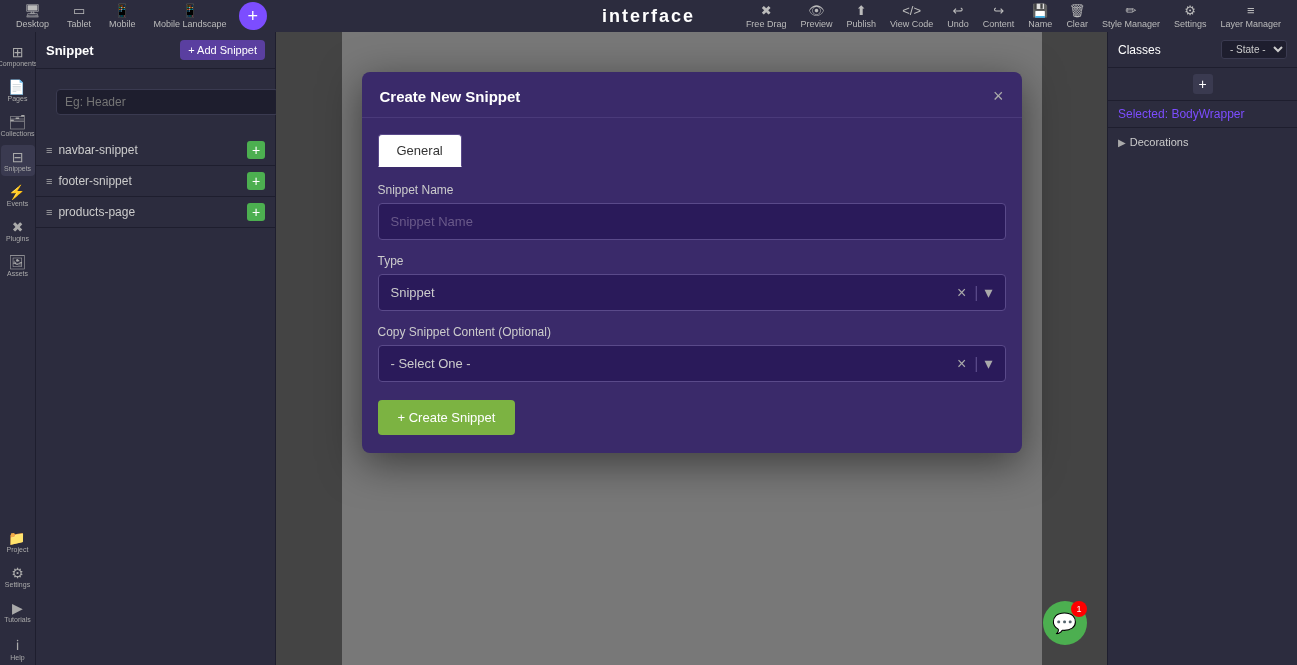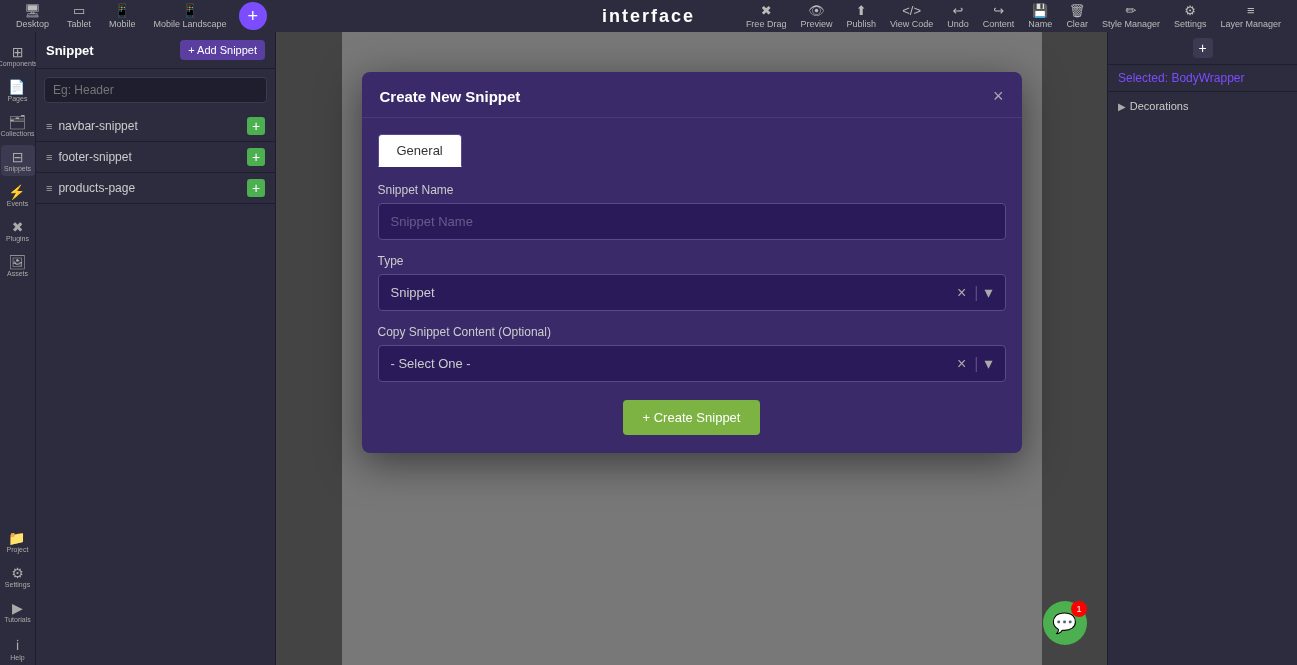--- a/index.html
+++ b/index.html
@@ -103,21 +103,21 @@
       border: none;
       border-radius: 4px;
       padding: 4px 8px;
       font-size: 11px;
       cursor: pointer;
       display: flex;
       align-items: center;
       gap: 3px;
     }
     .search-box {
-      margin: 8px;
+      margin: 20px;
       background: #1e1e2e;
       border: 1px solid #3a3a50;
       border-radius: 4px;
       padding: 5px 8px;
       color: #aaa;
       font-size: 12px;
       width: calc(100% - 16px);
       outline: none;
     }
     .snippet-item {
@@ -335,21 +335,21 @@
       align-items: center;
       background: #2a1a5a;
       border: 1px solid #5a4a8a;
       border-radius: 4px;
       padding: 8px 12px;
     }
     .form-select-value { flex: 1; color: #ccc; font-size: 13px; }
     .form-select-clear { color: #aaa; cursor: pointer; margin-right: 8px; }
     .form-select-divider { color: #5a4a8a; margin-right: 6px; }
     .form-select-arrow { color: #aaa; cursor: pointer; }
-    .modal-footer { display: flex; justify-content: center; padding: 4px 0 2px; }
+    .modal-footer { display: flex; justify-content: flex-start; padding: 4px 0 2px; }
     .create-btn {
       background: #7cb342;
       color: white;
       border: none;
       border-radius: 4px;
       padding: 10px 20px;
       font-size: 13px;
       cursor: pointer;
       display: flex;
       align-items: center;
@@ -589,20 +589,26 @@
       </div>
     </div>
 
     <div class="chat-bubble">
       <span class="chat-bubble-icon">💬</span>
       <span class="chat-badge">1</span>
     </div>
   </div>
 
   <div id="right-panel">
+    <div class="right-panel-header">
+      <span>Classes</span>
+      <select class="state-select">
+        <option>- State -</option>
+      </select>
+    </div>
     <div style="padding:6px 10px; border-bottom:1px solid #1e1e2e; display:flex; justify-content:center;">
       <button class="add-class-btn">+</button>
     </div>
     <div class="selected-info">
       <span>Selected:</span>
       <span>BodyWrapper</span>
     </div>
     <div class="decorations-section">
       <div class="decorations-header">
         <span class="arrow">▶</span>

